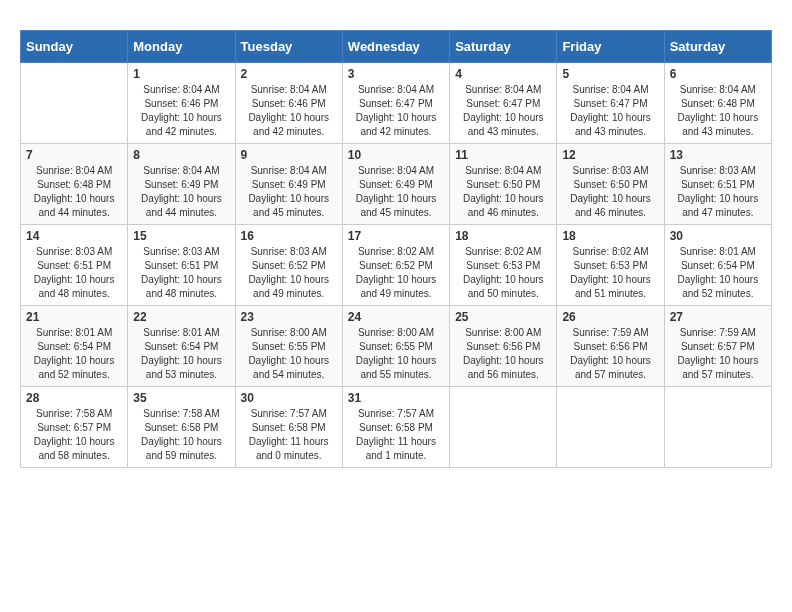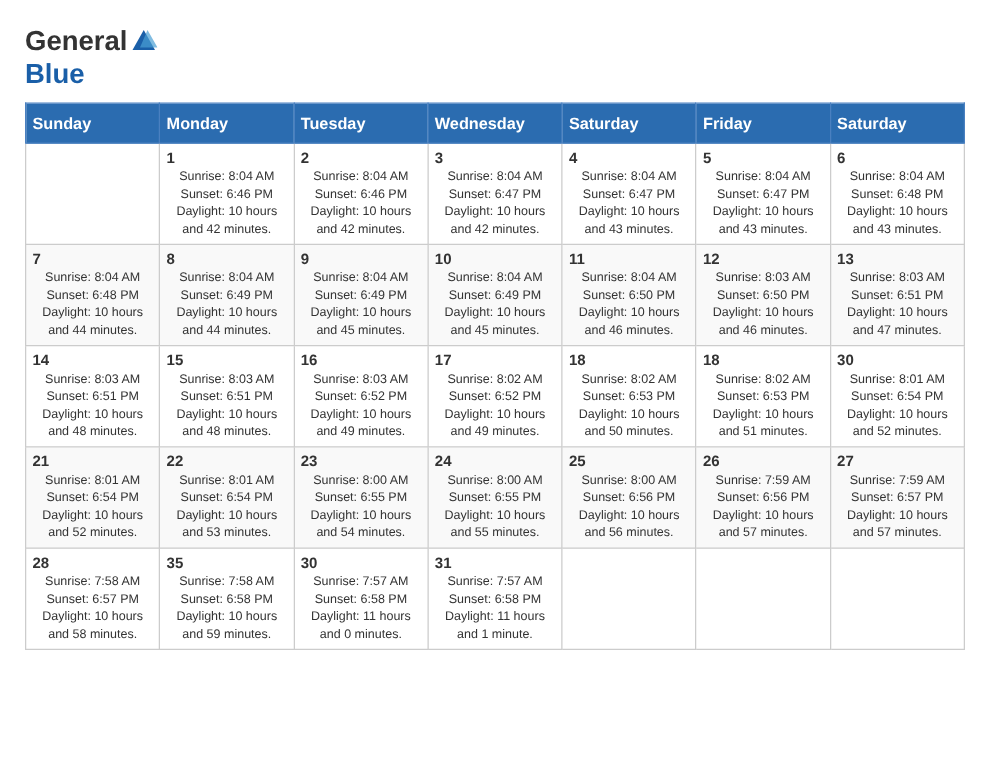--- a/index.html
+++ b/index.html
@@ -93,30 +93,20 @@
       text-align: center;
     }
     .empty-cell {
       background: #fff;
     }
   </style>
 </head>
 <body>
 
 <div class="header">
-  <div class="logo">
-    <div class="logo-text">
-      <span class="logo-general">General</span>
-      <svg class="logo-icon" viewBox="0 0 22 22">
-        <polygon points="11,2 20,18 2,18" fill="#1a5fa8"></polygon>
-        <polygon points="14,2 22,16 8,16" fill="#4a9fd4" opacity="0.7"></polygon>
-      </svg>
-    </div>
-    <span class="logo-blue">Blue</span>
-  </div>
 </div>
 
 <table class="calendar">
   <thead>
     <tr>
     <th>Sunday</th>
         <th>Monday</th>
         <th>Tuesday</th>
         <th>Wednesday</th>
         <th>Saturday</th>

